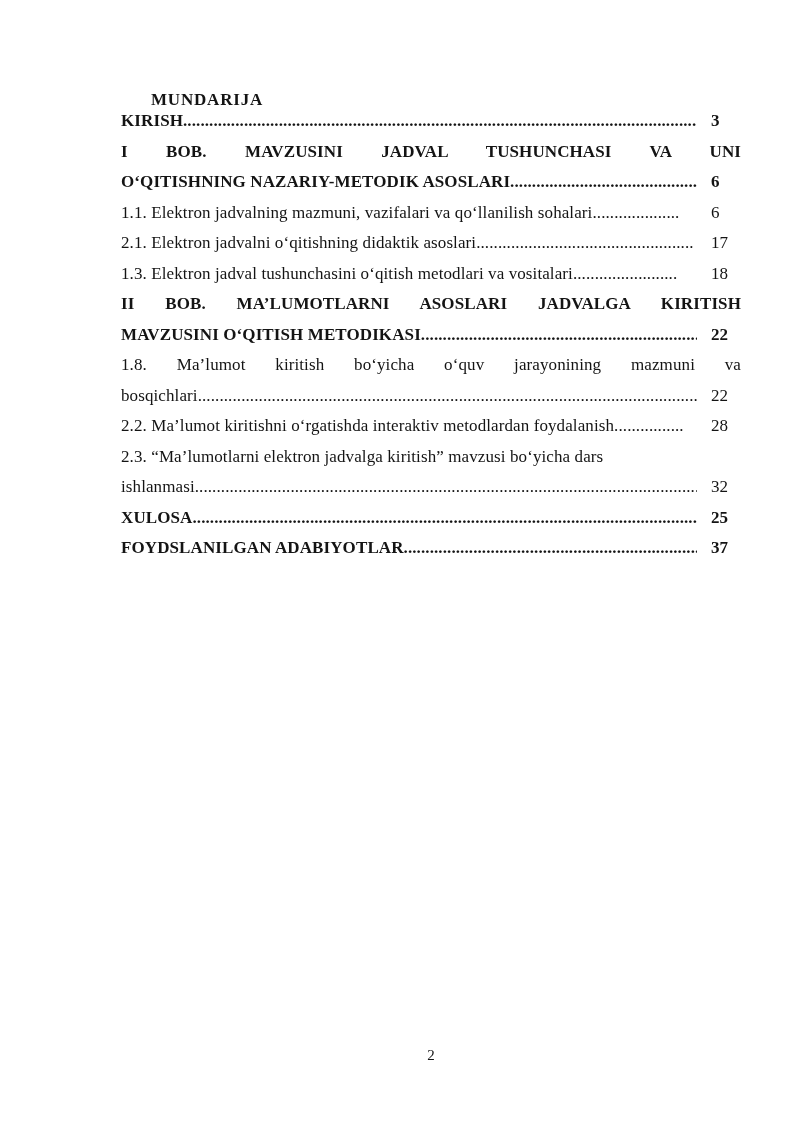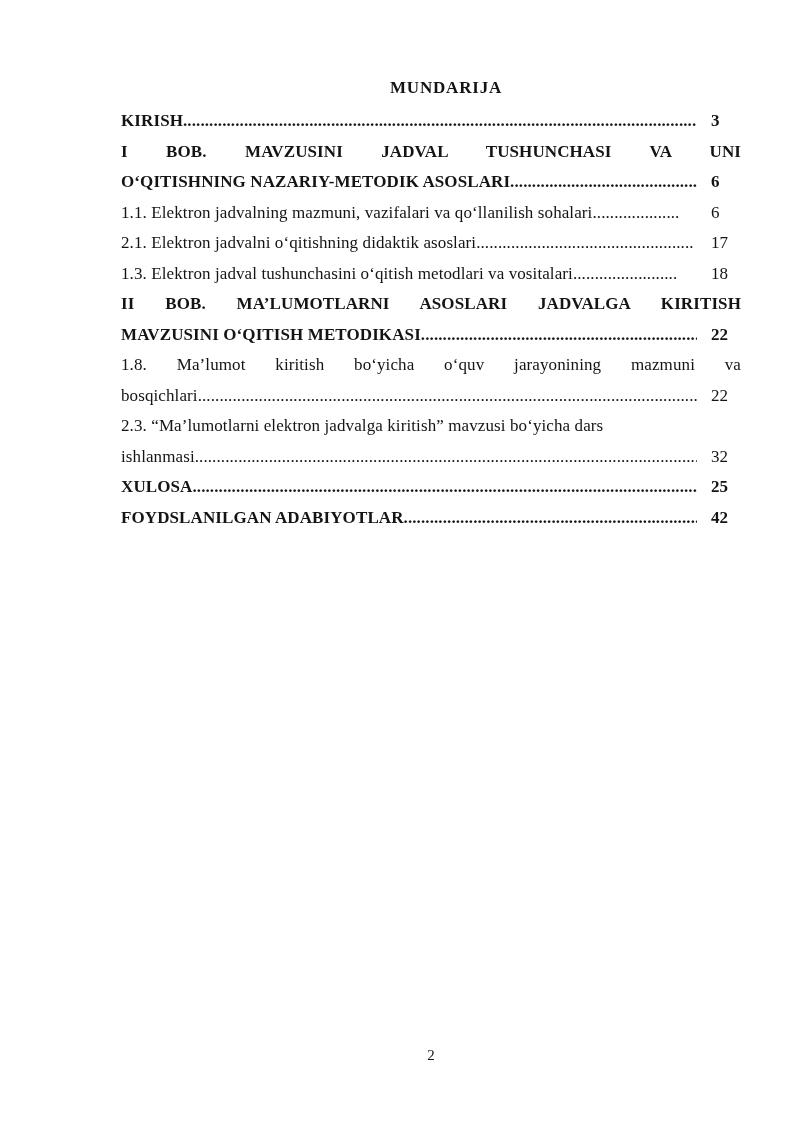--- a/index.html
+++ b/index.html
@@ -12,26 +12,25 @@
     width: 800px;
     height: 1131px;
     background: #ffffff;
     font-family: "Liberation Serif", "DejaVu Serif", serif;
     font-size: 17px;
     color: #141414;
     overflow: hidden;
   }
   .doc-title {
     position: absolute;
-    top: 76px;
+    top: 88px;
     left: 121px;
     width: 620px;
     box-sizing: border-box;
     padding-left: 30px;
-    text-align: center;
     font-weight: bold;
     letter-spacing: 0.8px;
     line-height: 24px;
     white-space: nowrap;
   }
   .toc {
     position: absolute;
     top: 106px;
     left: 121px;
     width: 620px;
@@ -119,37 +118,41 @@
 
     <div class="row justify">
       <span class="cell-text">1.8. Ma’lumot kiritish bo‘yicha o‘quv jarayonining mazmuni va</span>
     </div>
 
     <div class="row">
       <span class="cell-text">bosqichlari.............................................................................................................................................</span>
       <span class="cell-page">22</span>
     </div>
 
+    <div class="row">
+      <span class="cell-text">2.2. Ma’lumot kiritishni o‘rgatishda interaktiv metodlardan foydalanish................</span>
+      <span class="cell-page">28</span>
+    </div>
 
     <div class="row">
       <span class="cell-text">2.3. “Ma’lumotlarni elektron jadvalga kiritish” mavzusi bo‘yicha dars</span>
     </div>
 
     <div class="row">
       <span class="cell-text">ishlanmasi..............................................................................................................................................</span>
       <span class="cell-page">32</span>
     </div>
 
     <div class="row bold">
       <span class="cell-text">XULOSA.............................................................................................................................................</span>
       <span class="cell-page">25</span>
     </div>
 
     <div class="row bold">
       <span class="cell-text">FOYDSLANILGAN ADABIYOTLAR........................................................................</span>
-      <span class="cell-page">42</span>
+      <span class="cell-page">37</span>
     </div>
 
   </div>
 
   <div class="footer-num">2</div>
 
 </div>
 
 </body></html>

